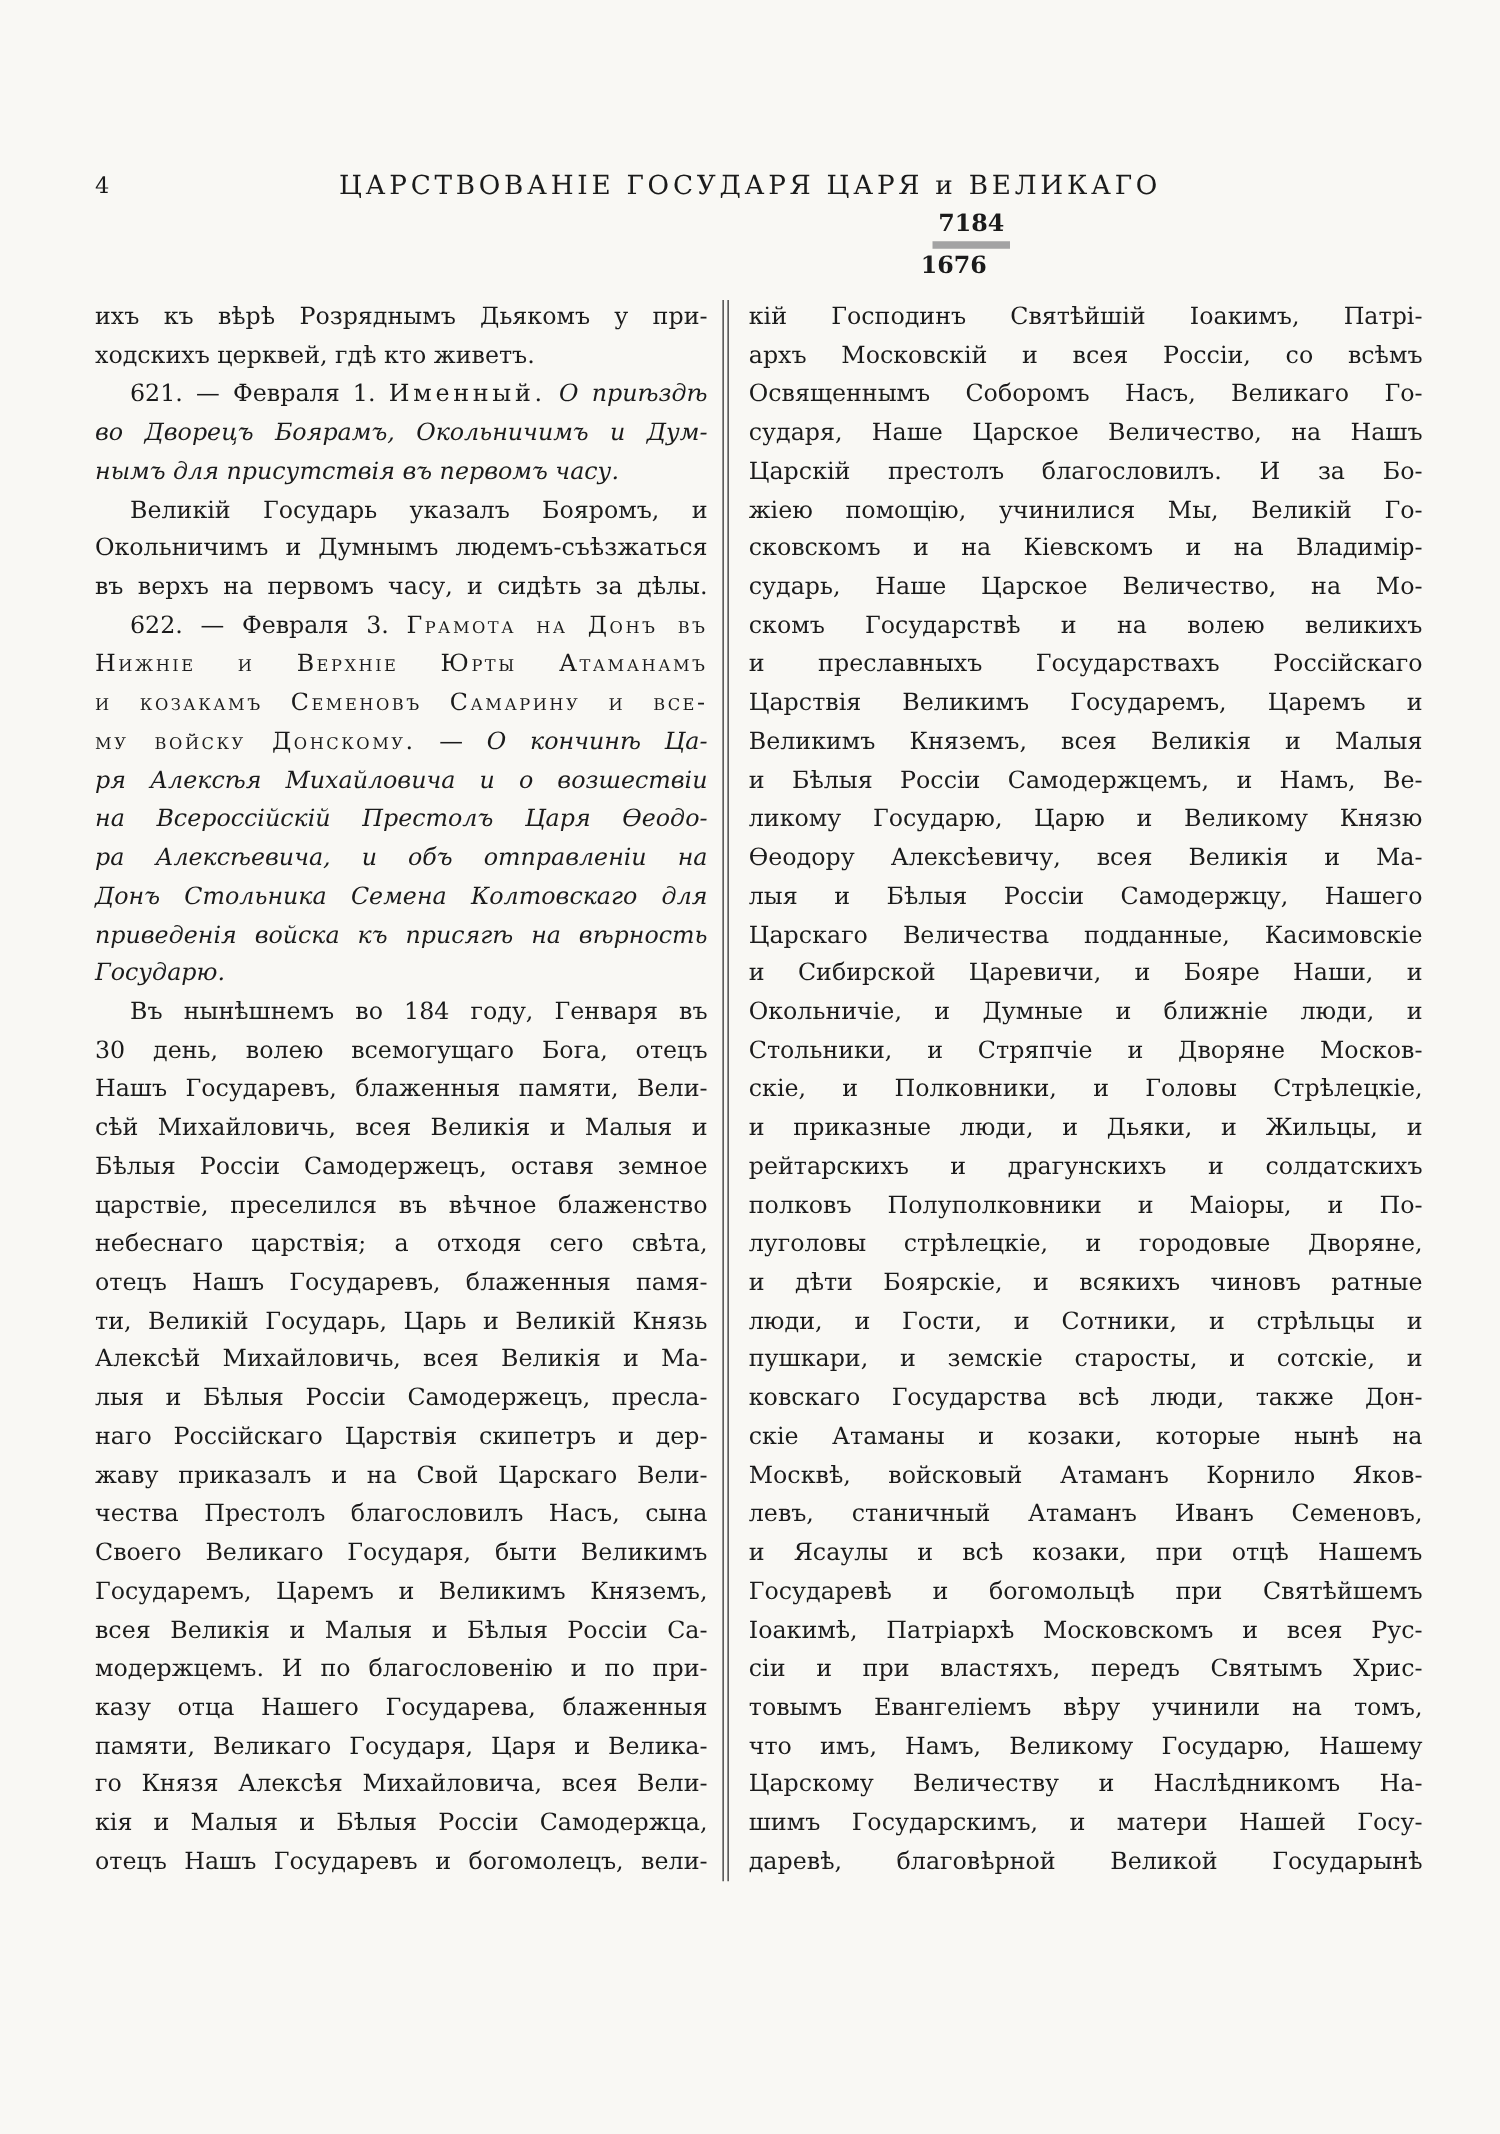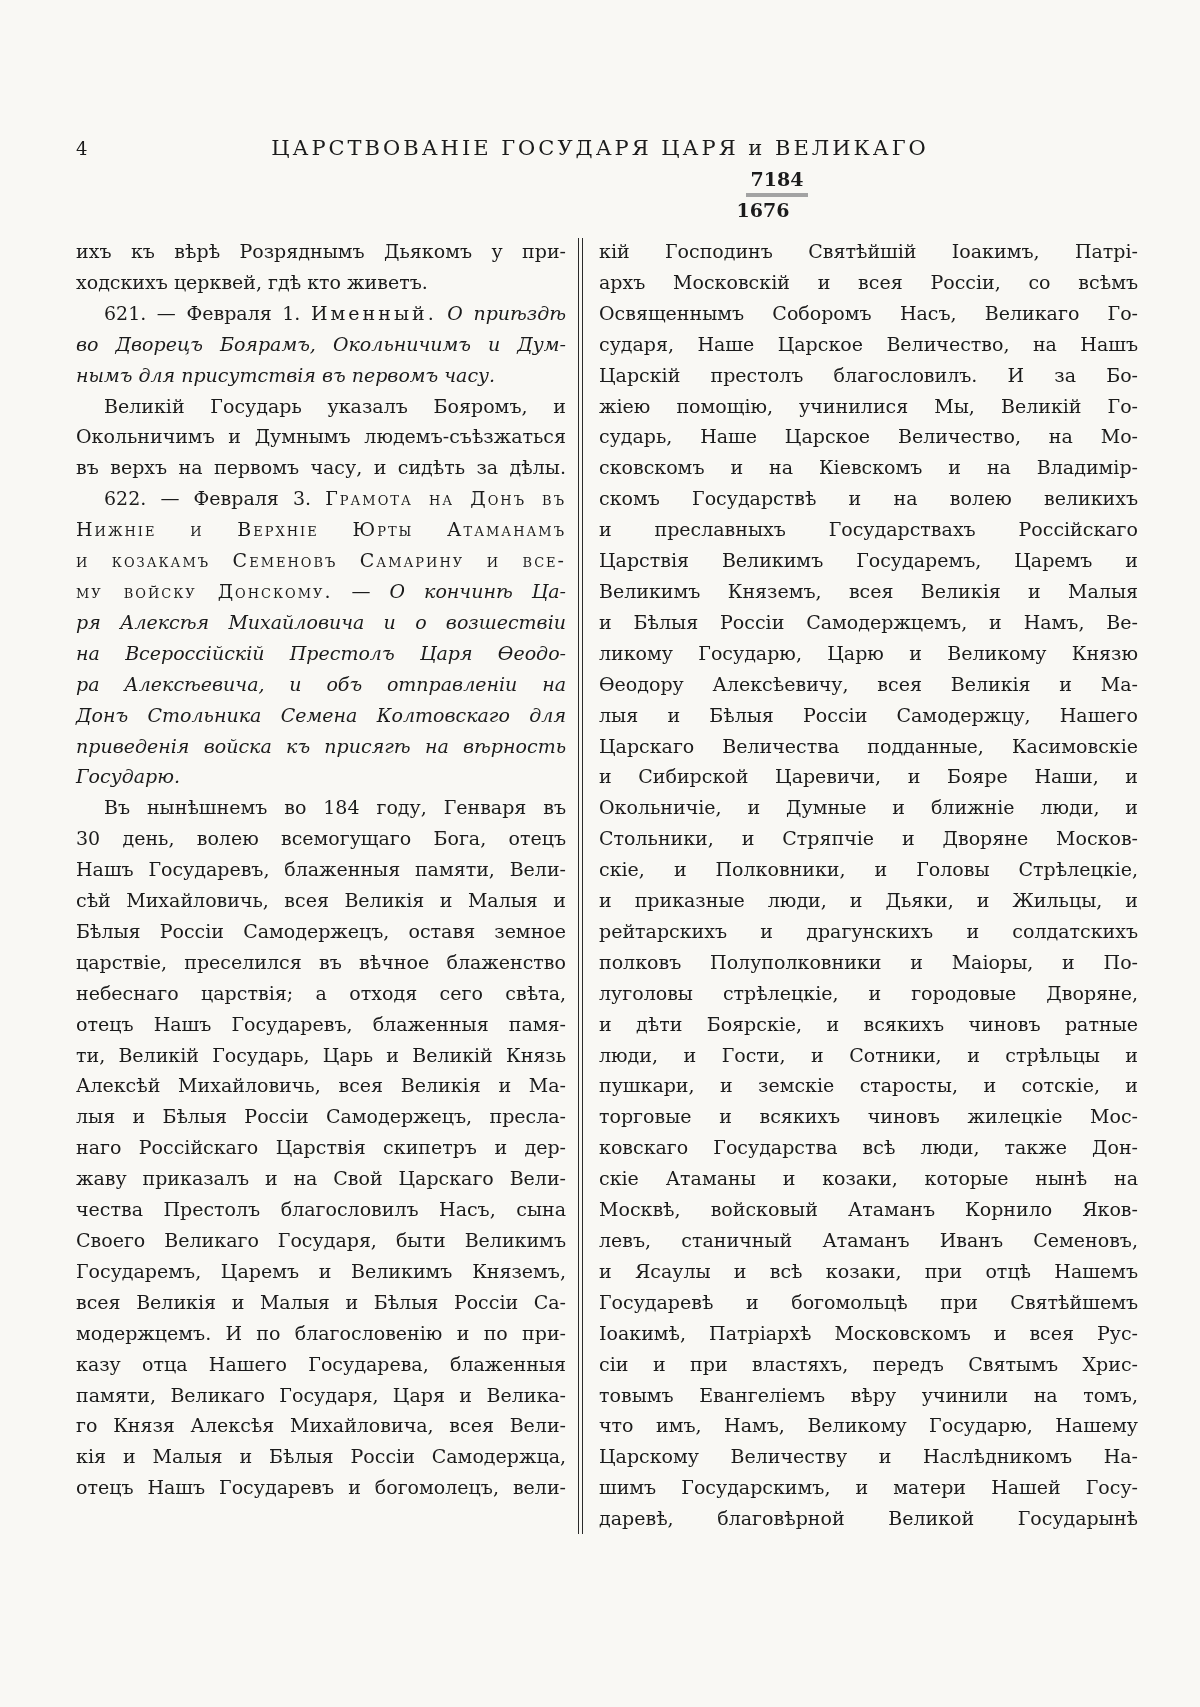--- a/index.html
+++ b/index.html
@@ -20,21 +20,21 @@
     font-size:21px;font-weight:400;
     letter-spacing:3px;
     white-space:nowrap;
   }
   .year-fraction-wrap{
     text-align:center;
     margin-top:8px;
     transform:translateX(163px);
   }
   .year-fraction{display:inline-block;text-align:center;font-weight:700;font-size:19px;line-height:23px;}
-  .frac-top{display:block;border-bottom:4px solid #a3a3a3;padding:0 5px 2px;margin-left:28px;}
+  .frac-top{display:block;border-bottom:6px solid #a3a3a3;padding:0 5px 2px;margin-left:28px;}
   .frac-bottom{display:block;padding-top:2px;}
   .columns{
     display:flex;
     align-items:stretch;
     padding:0 62px 0 76px;
     margin-top:14px;
   }
   .col-left{width:490px;}
   .col-right{flex:1;min-width:0;}
   .column-divider{
@@ -117,43 +117,42 @@
       <div class="line"><span class="run-regular">отецъ Нашъ Государевъ и богомолецъ, вели-</span></div>
     </div>
   <div class="column-divider"></div>
   <div class="col-right">
       <div class="line"><span class="run-regular">кій Господинъ Святѣйшій Іоакимъ, Патрі-</span></div>
       <div class="line"><span class="run-regular">архъ Московскій и всея Россіи, со всѣмъ</span></div>
       <div class="line"><span class="run-regular">Освященнымъ Соборомъ Насъ, Великаго Го-</span></div>
       <div class="line"><span class="run-regular">сударя, Наше Царское Величество, на Нашъ</span></div>
       <div class="line"><span class="run-regular">Царскій престолъ благословилъ. И за Бо-</span></div>
       <div class="line"><span class="run-regular">жіею помощію, учинилися Мы, Великій Го-</span></div>
+      <div class="line"><span class="run-regular">сковскомъ и на Кіевскомъ и на Владимір-</span></div>
       <div class="line"><span class="run-regular">сударь, Наше Царское Величество, на Мо-</span></div>
-      <div class="line"><span class="run-regular">сковскомъ и на Кіевскомъ и на Владимір-</span></div>
       <div class="line"><span class="run-regular">скомъ Государствѣ и на волею великихъ</span></div>
       <div class="line"><span class="run-regular">и преславныхъ Государствахъ Россійскаго</span></div>
       <div class="line"><span class="run-regular">Царствія Великимъ Государемъ, Царемъ и</span></div>
       <div class="line"><span class="run-regular">Великимъ Княземъ, всея Великія и Малыя</span></div>
       <div class="line"><span class="run-regular">и Бѣлыя Россіи Самодержцемъ, и Намъ, Ве-</span></div>
       <div class="line"><span class="run-regular">ликому Государю, Царю и Великому Князю</span></div>
       <div class="line"><span class="run-regular">Ѳеодору Алексѣевичу, всея Великія и Ма-</span></div>
       <div class="line"><span class="run-regular">лыя и Бѣлыя Россіи Самодержцу, Нашего</span></div>
       <div class="line"><span class="run-regular">Царскаго Величества подданные, Касимовскіе</span></div>
       <div class="line"><span class="run-regular">и Сибирской Царевичи, и Бояре Наши, и</span></div>
       <div class="line"><span class="run-regular">Окольничіе, и Думные и ближніе люди, и</span></div>
       <div class="line"><span class="run-regular">Стольники, и Стряпчіе и Дворяне Москов-</span></div>
       <div class="line"><span class="run-regular">скіе, и Полковники, и Головы Стрѣлецкіе,</span></div>
       <div class="line"><span class="run-regular">и приказные люди, и Дьяки, и Жильцы, и</span></div>
       <div class="line"><span class="run-regular">рейтарскихъ и драгунскихъ и солдатскихъ</span></div>
       <div class="line"><span class="run-regular">полковъ Полуполковники и Маіоры, и По-</span></div>
       <div class="line"><span class="run-regular">луголовы стрѣлецкіе, и городовые Дворяне,</span></div>
       <div class="line"><span class="run-regular">и дѣти Боярскіе, и всякихъ чиновъ ратные</span></div>
       <div class="line"><span class="run-regular">люди, и Гости, и Сотники, и стрѣльцы и</span></div>
       <div class="line"><span class="run-regular">пушкари, и земскіе старосты, и сотскіе, и</span></div>
-      <div class="line"><span class="run-regular">торговые и всякихъ чиновъ жилецкіе Мос-</span></div>
       <div class="line"><span class="run-regular">ковскаго Государства всѣ люди, также Дон-</span></div>
       <div class="line"><span class="run-regular">скіе Атаманы и козаки, которые нынѣ на</span></div>
       <div class="line"><span class="run-regular">Москвѣ, войсковый Атаманъ Корнило Яков-</span></div>
       <div class="line"><span class="run-regular">левъ, станичный Атаманъ Иванъ Семеновъ,</span></div>
       <div class="line"><span class="run-regular">и Ясаулы и всѣ козаки, при отцѣ Нашемъ</span></div>
       <div class="line"><span class="run-regular">Государевѣ и богомольцѣ при Святѣйшемъ</span></div>
       <div class="line"><span class="run-regular">Іоакимѣ, Патріархѣ Московскомъ и всея Рус-</span></div>
       <div class="line"><span class="run-regular">сіи и при властяхъ, передъ Святымъ Хрис-</span></div>
       <div class="line"><span class="run-regular">товымъ Евангеліемъ вѣру учинили на томъ,</span></div>
       <div class="line"><span class="run-regular">что имъ, Намъ, Великому Государю, Нашему</span></div>

